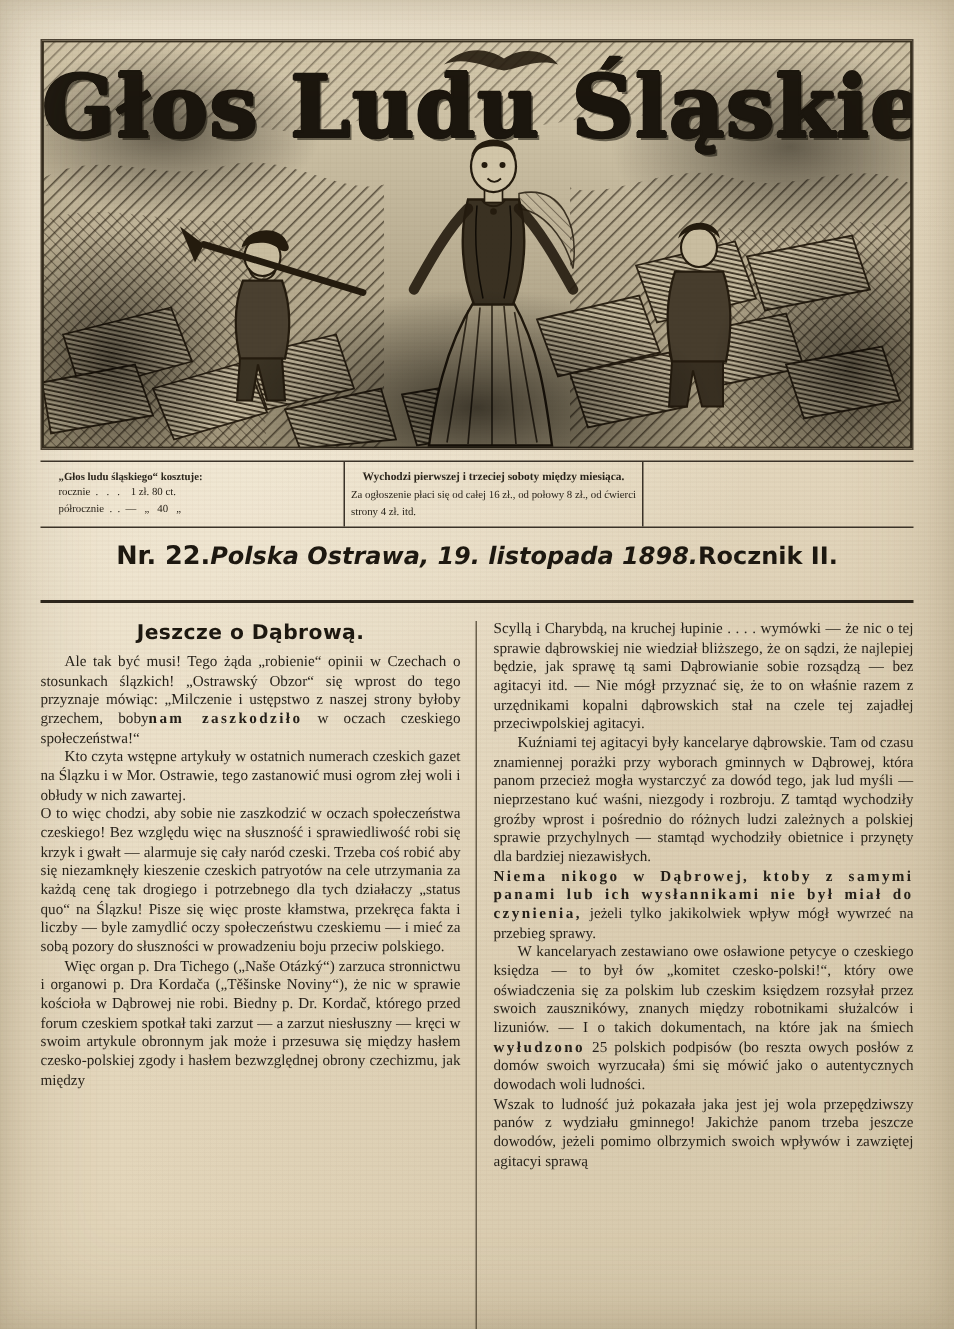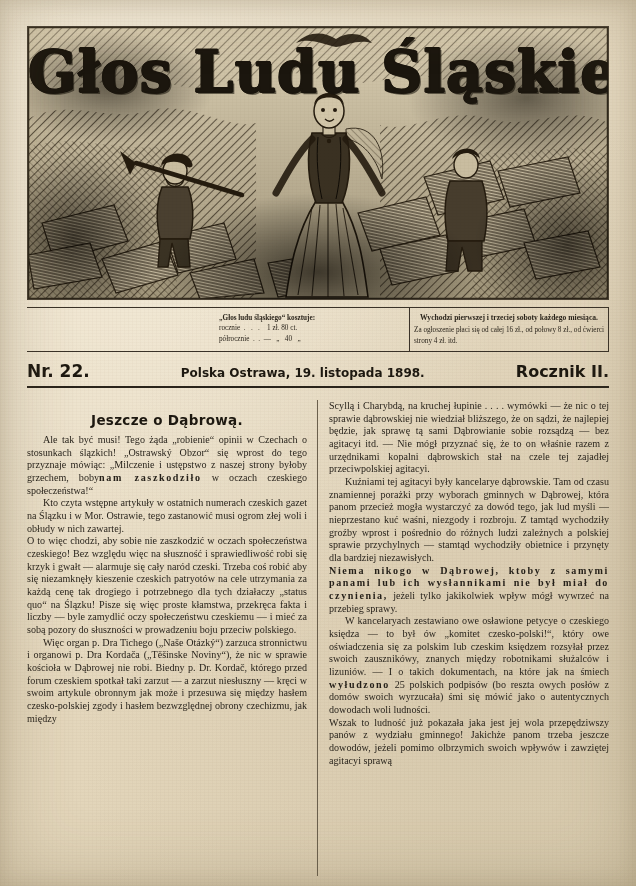--- a/index.html
+++ b/index.html
@@ -86,49 +86,48 @@
 
   
   .infobar {
     display: flex;
     margin: 7px 27px 0 27px;
     border-top: 1px solid #3a3228;
     border-bottom: 1px solid #3a3228;
     font-size: 7.2px;
     line-height: 1.45;
     color: #2a241b;
-    justify-content: flex-end;
   }
   .infobox {
     padding: 5px 4px 5px 4px;
     text-align: center;
   }
   .infobox.left   { width: 186px; border-right: 1px solid #3a3228; text-align: left; padding-left: 12px; }
   .infobox.mid    { width: 190px; border-right: 1px solid #3a3228; }
   .infobox.right  { flex: 1; }
   .ib-title { font-weight: 700; }
   .ib-line { white-space: pre; }
   .mid .ib-head { font-weight: 700; font-size: 7.6px; line-height: 1.35; }
   .mid .ib-body { margin-top: 2px; text-align: justify; }
   .right .ib-body { line-height: 1.5; }
 
   
   .issueline {
     display: flex;
     align-items: baseline;
-    justify-content: space-between;
+    justify-content: center;
     margin: 9px 27px 12px 27px;
-    padding-bottom: 5px;
+    padding-bottom: 19px;
     border-bottom: 2px solid #2a241b;
     font-family: "DejaVu Sans", "Liberation Sans", sans-serif;
     font-weight: 700;
     color: #1d1810;
   }
   .issue-nr     { font-size: 17px; }
-  .issue-place  { font-size: 12px; }
+  .issue-place  { font-size: 16px; font-style: italic; }
   .issue-year   { font-size: 16px; }
 
   
   .columns {
     display: flex;
     margin: 9px 27px 0 27px;
     height: 476px;
     overflow: hidden;
   }
   .col {
@@ -141,21 +140,21 @@
   }
   .col.left  { padding-right: 10px; border-right: 1px solid #6b604d; }
   .col.right { padding-left: 11px; }
 
   .headline {
     text-align: center;
     font-family: "DejaVu Sans", "Liberation Sans", sans-serif;
     font-weight: 700;
     font-size: 13.5px;
     letter-spacing: .3px;
-    margin: 12px 0 5px 0;
+    margin: 0 0 5px 0;
     color: #1d1810;
   }
   .col p { margin: 0; text-indent: 16px; }
   .col p.cont { text-indent: 0; }
   .sp { letter-spacing: 1.6px; font-weight: 600; }
 </style>
 </head>
 <body>
 
 <div class="page">
@@ -269,21 +268,21 @@
 
   <div class="infobar">
 
     <div class="infobox left">
       <div class="ib-title">„Głos ludu śląskiego“ kosztuje:</div>
       <div class="ib-line">rocznie  .   .   .    1 zł. 80 ct.</div>
       <div class="ib-line">półrocznie  .  .  —   „   40   „</div>
     </div>
 
     <div class="infobox mid">
-      <div class="ib-head">Wychodzi pierwszej i trzeciej soboty każdego miesiąca.</div>
+      <div class="ib-head">Wychodzi pierwszej i trzeciej soboty między miesiąca.</div>
       <div class="ib-body">Za ogłoszenie płaci się od całej 16 zł., od połowy 8 zł., od ćwierci strony 4 zł. itd.</div>
     </div>
 
   </div>
 
   <div class="issueline">
     <div class="issue-nr">Nr. 22.</div>
     <div class="issue-place">Polska Ostrawa, 19. listopada 1898.</div>
     <div class="issue-year">Rocznik II.</div>
   </div>

